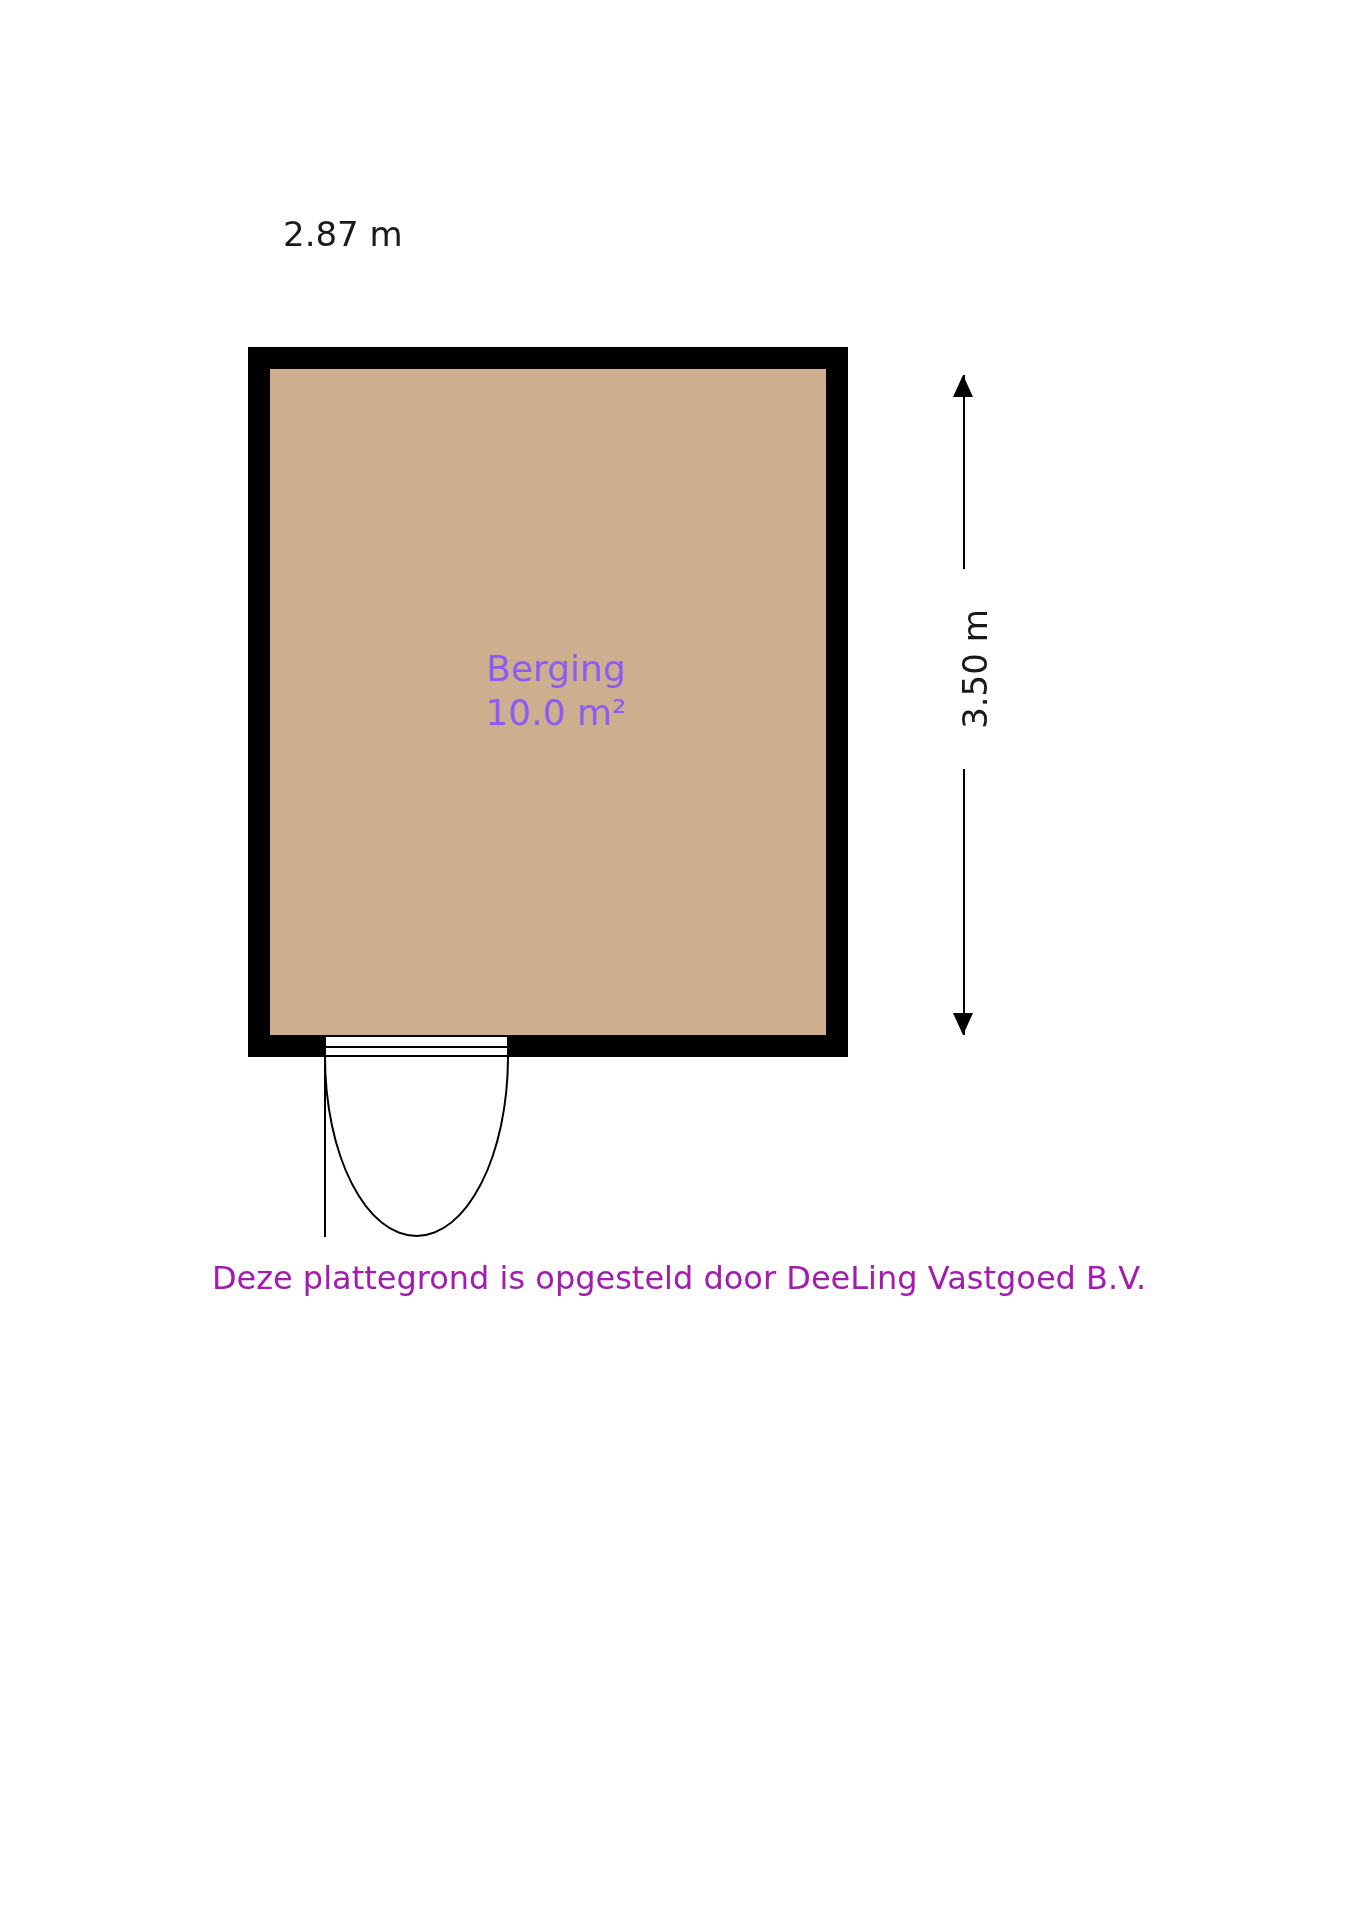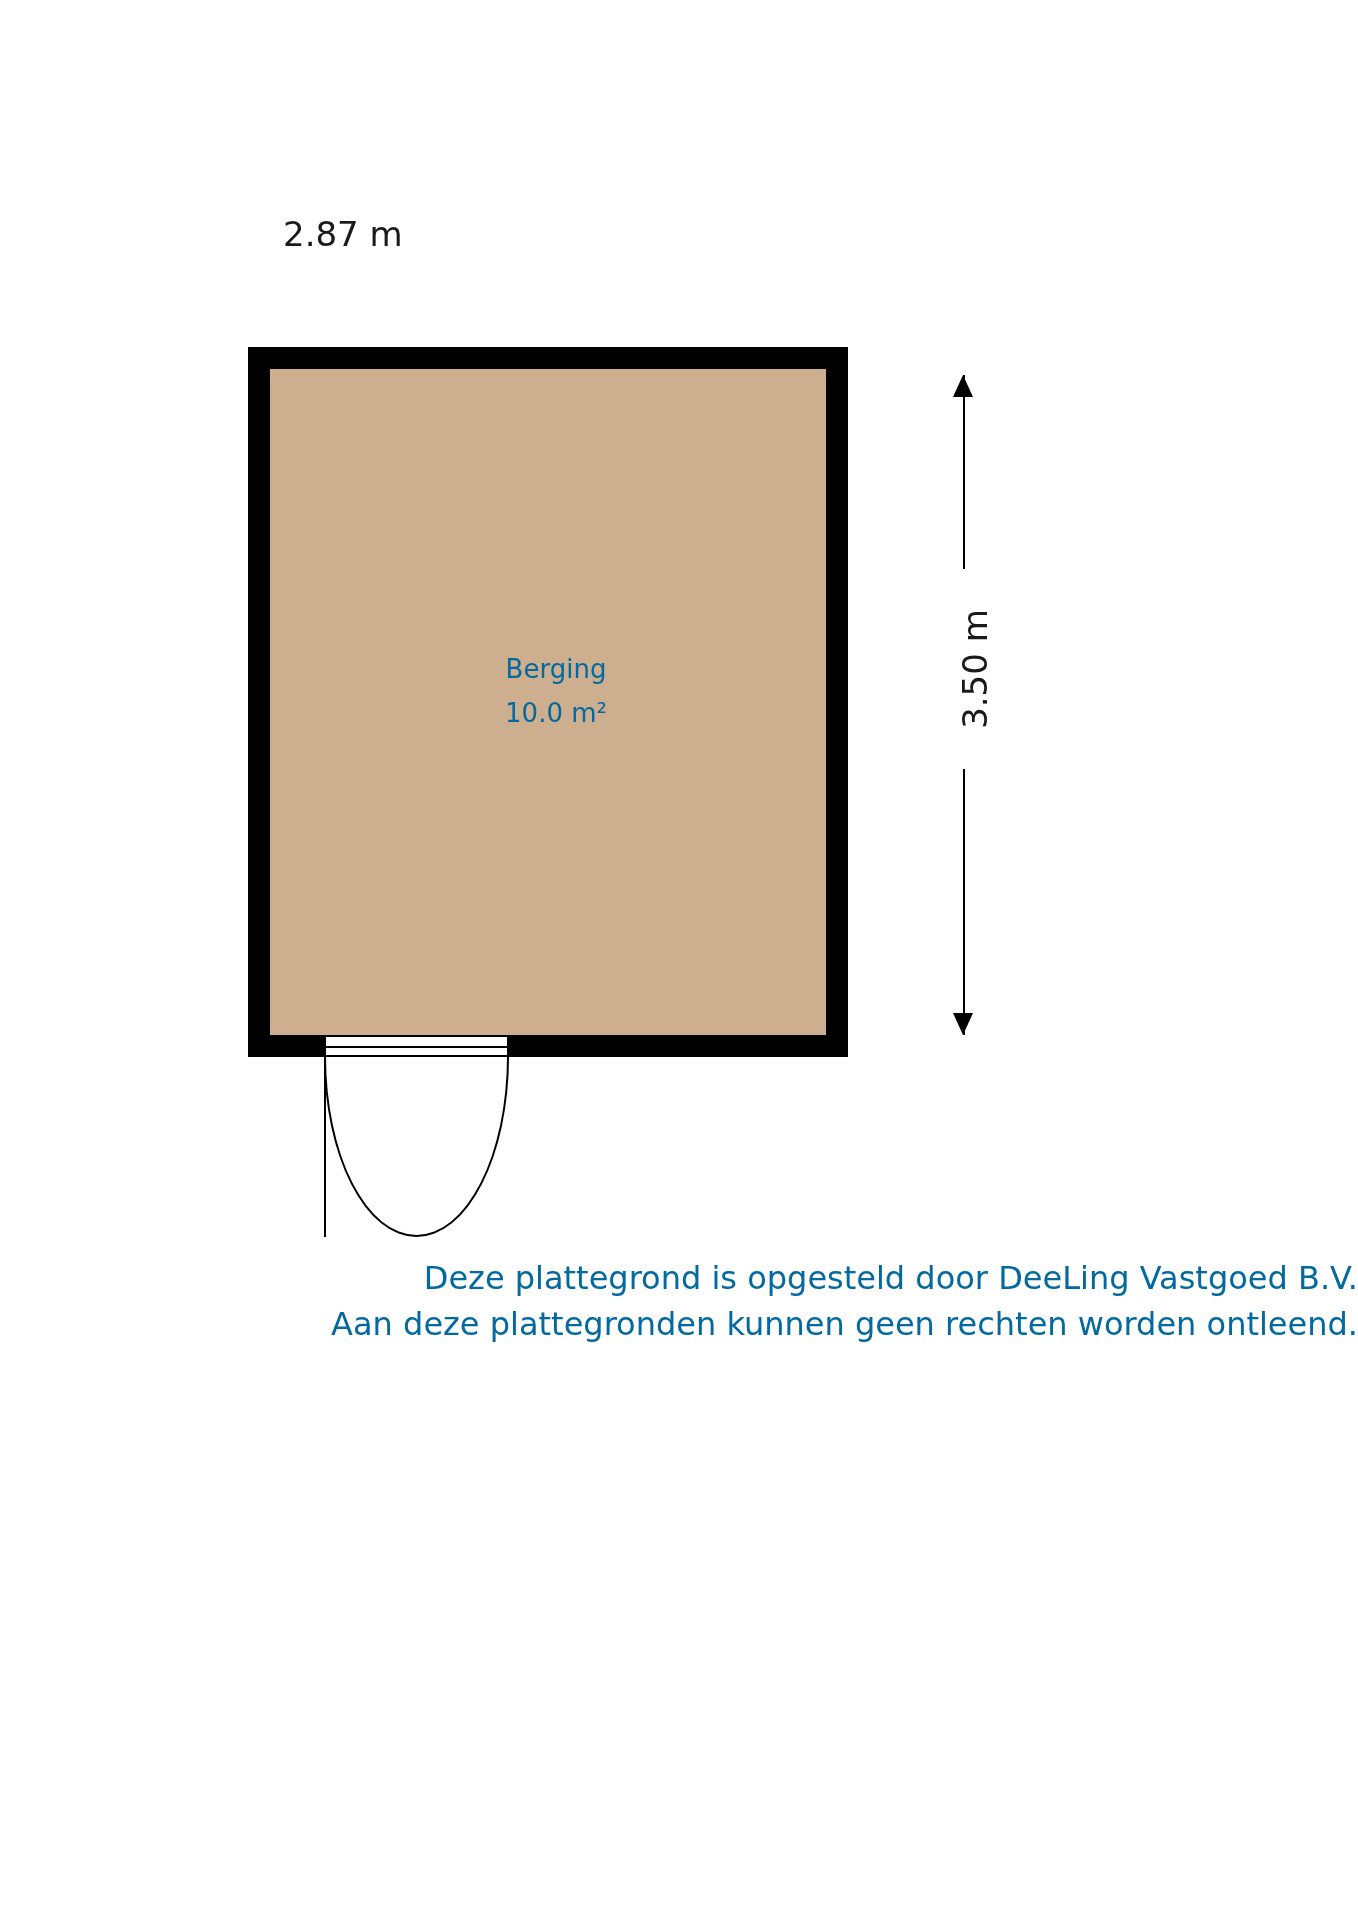--- a/index.html
+++ b/index.html
@@ -129,23 +129,23 @@
     width: 556px;
     height: 666px;
     background: #cdae8e;
   }
   .room-label {
     position: absolute;
     left: 22px;
     top: 300px;
     width: 572px;
     text-align: center;
-    font-size: 26px;
+    font-size: 36px;
     line-height: 44px;
-    color: #0369a1;
+    color: #8b5cf6;
   }
   .room-label .area {
     display: block;
   }
 
   
   .door-opening {
     position: absolute;
     left: 76px;
     top: 688px;
@@ -202,24 +202,24 @@
     clip-path: inset(50% 0 0 0);
     box-sizing: border-box;
   }
 
   
   .footer {
     position: absolute;
     left: 0;
     top: 1255px;
     width: 1358px;
-    text-align: right;
+    text-align: center;
     font-size: 32px;
     line-height: 46px;
-    color: #0369a1;
+    color: #a21caf;
   }
   .footer .l2 { display: block; }
 </style>
 </head>
 <body>
 
 <div class="dim-top">
   <div class="line"></div>
   <div class="arrow-left-h"></div>
   <div class="arrow-right-h"></div>
@@ -246,14 +246,13 @@
 
 <div class="dim-right">
   <div class="line"></div>
   <div class="arrow-up-v"></div>
   <div class="arrow-down-v"></div>
   <div class="label">3.50 m</div>
 </div>
 
 <div class="footer">
   <span>Deze plattegrond is opgesteld door DeeLing Vastgoed B.V.</span>
-  <span class="l2">Aan deze plattegronden kunnen geen rechten worden ontleend.</span>
 </div>
 
 </body></html>

